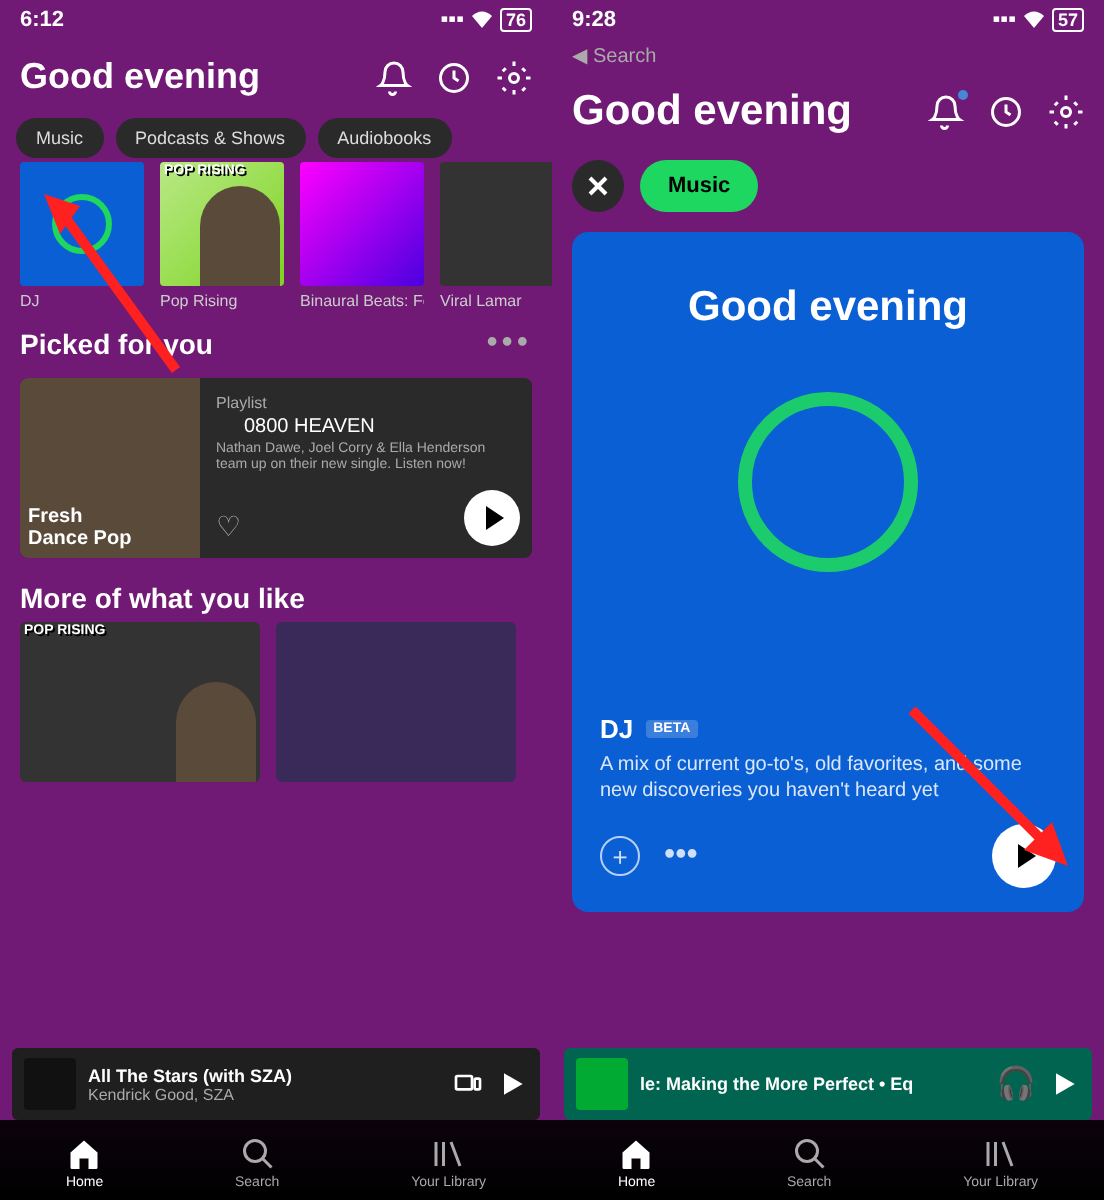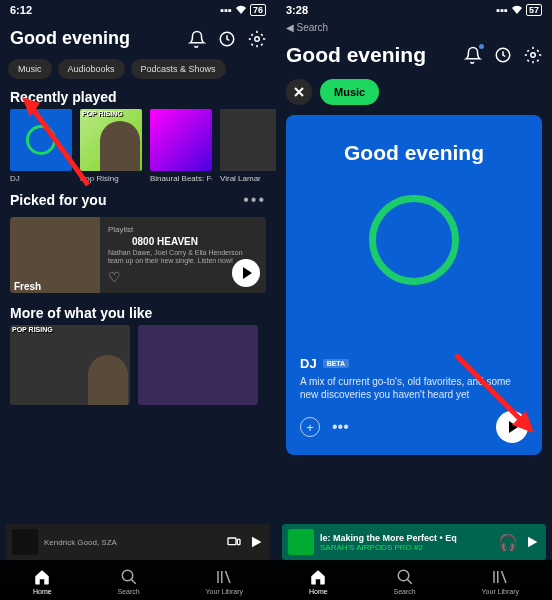--- a/index.html
+++ b/index.html
@@ -1,17 +1,17 @@
 <!DOCTYPE html>
 <html><head>
 <meta charset="utf-8">
 <style>
 * { margin: 0; padding: 0; box-sizing: border-box; font-family: -apple-system, BlinkMacSystemFont, 'Segoe UI', sans-serif; }
 body { background: #333; display: flex; width: 552px; height: 600px; overflow: hidden; color: #fff; }
-.panel { width: 276px; height: 600px; background: #0f172a; position: relative; overflow: hidden; }
+.panel { width: 276px; height: 600px; background: #701a75; position: relative; overflow: hidden; }
 .status-bar { height: 20px; display: flex; justify-content: space-between; align-items: center; padding: 0 10px; font-size: 11px; font-weight: 600; }
 .status-icons { display: flex; gap: 3px; align-items: center; }
 .battery { border: 1px solid #fff; border-radius: 2px; padding: 0 2px; font-size: 9px; }
 .search-top { font-size: 10px; color: #aaa; padding: 2px 10px; }
 .header { display: flex; justify-content: space-between; align-items: center; padding: 8px 10px; }
 .greeting { font-size: 18px; font-weight: 700; }
 .greeting-lg { font-size: 21px; font-weight: 700; }
 .header-icons { display: flex; gap: 12px; align-items: center; }
 .icon { width: 18px; height: 18px; display: flex; align-items: center; justify-content: center; }
 .bell-dot { position: relative; }
@@ -28,26 +28,26 @@
 .card-sm { width: 62px; flex-shrink: 0; }
 .card-img { width: 62px; height: 62px; background: #333; border-radius: 2px; position: relative; display: flex; align-items: center; justify-content: center; }
 .card-label { font-size: 8px; color: #ccc; margin-top: 3px; white-space: nowrap; overflow: hidden; }
 .dj-thumb { background: #0a5fd4; }
 .dj-ring { width: 30px; height: 30px; border: 3px solid #1ed760; border-radius: 50%; }
 .poprising { background: linear-gradient(135deg, #b8e986, #7ed321); position: relative; overflow: hidden; }
 .poprising::before { content: 'POP RISING'; position: absolute; top: 2px; left: 2px; font-size: 7px; font-weight: 900; line-height: 0.9; color: #fff; text-shadow: 1px 1px 0 #000; }
 .person { position: absolute; right: 2px; bottom: 0; width: 40px; height: 50px; background: #5a4a3a; border-radius: 20px 20px 0 0; }
 .binaural { background: linear-gradient(135deg, #ff00ff, #4a00e0); }
 .viral { background: #333; }
-.featured { margin: 4px 10px; background: #2a2a2a; border-radius: 4px; display: flex; height: 76px; position: relative; overflow: hidden; }
+.featured { margin: 4px 10px; background: #2a2a2a; border-radius: 4px; display: flex; height: 90px; position: relative; overflow: hidden; }
 .featured-img { width: 90px; height: 90px; background: #5a4a3a; flex-shrink: 0; position: relative; }
 .featured-img::after { content: 'Fresh\A Dance Pop'; white-space: pre; position: absolute; bottom: 4px; left: 4px; font-size: 10px; font-weight: 700; line-height: 1.1; }
 .featured-body { flex: 1; padding: 8px; position: relative; }
 .featured-tag { font-size: 8px; color: #aaa; }
-.featured-title { font-size: 10px; font-weight: 700; margin: 2px 12px; padding-left: 12px; }
+.featured-title { font-size: 10px; font-weight: 400; margin: 2px 2px; padding-left: 12px; }
 .featured-desc { font-size: 7px; color: #aaa; line-height: 1.2; }
 .heart { position: absolute; bottom: 8px; left: 8px; color: #aaa; font-size: 14px; }
 .play-btn { position: absolute; bottom: 6px; right: 6px; width: 28px; height: 28px; background: #fff; border-radius: 50%; display: flex; align-items: center; justify-content: center; }
 .play-tri { width: 0; height: 0; border-left: 9px solid #000; border-top: 6px solid transparent; border-bottom: 6px solid transparent; margin-left: 2px; }
 .more-grid { display: flex; gap: 8px; padding: 0 10px; }
 .more-card { width: 120px; height: 80px; background: #333; border-radius: 3px; overflow: hidden; position: relative; }
 .now-playing { position: absolute; bottom: 40px; left: 6px; right: 6px; height: 36px; background: #1f1f1f; border-radius: 3px; display: flex; align-items: center; padding: 0 6px; gap: 6px; }
 .np-art { width: 26px; height: 26px; background: #111; border-radius: 2px; }
 .np-text { flex: 1; overflow: hidden; }
 .np-title { font-size: 9px; font-weight: 600; white-space: nowrap; }
@@ -104,25 +104,24 @@
           <svg width="18" height="18" viewBox="0 0 24 24" fill="none" stroke="#fff" stroke-width="2">
             <circle cx="12" cy="12" r="3"></circle>
             <path d="M12 1v3m0 16v3m8-11h3M1 12h3m13.5-6.5l2 2m-15 11l2 2m0-15l-2 2m15 11l-2 2"></path>
           </svg>
         </span>
     </div>
   </div>
 
   <div class="chips">
     <span class="chip">Music</span>
+    <span class="chip">Podcasts &amp; Shows</span>
     <span class="chip">Audiobooks</span>
-    <span class="chip">Podcasts &amp; Shows</span>
-  </div>
-
-  <div class="section-title">Recently played</div>
+  </div>
+
   <div class="hscroll">
     <div class="card-sm">
       <div class="card-img dj-thumb">
           <div class="dj-ring"></div>
         </div>
       <div class="card-label">DJ</div>
     </div>
     <div class="card-sm">
       <div class="card-img poprising">
           <div class="person"></div>
@@ -160,20 +159,21 @@
   <div class="more-grid">
     <div class="more-card poprising">
         <div class="person"></div>
       </div>
     <div class="more-card" style="background:#3a2a5a"></div>
   </div>
 
   <div class="now-playing">
     <div class="np-art"></div>
     <div class="np-text">
+      <div class="np-title">All The Stars (with SZA)</div>
       <div class="np-artist">Kendrick Good, SZA</div>
     </div>
     <span>
         <svg width="16" height="16" viewBox="0 0 24 24" fill="none" stroke="#fff" stroke-width="2">
           <rect x="3" y="6" width="12" height="10" rx="1"></rect>
           <rect x="17" y="8" width="4" height="8" rx="1"></rect>
         </svg>
       </span>
     <span>
         <svg width="16" height="16" viewBox="0 0 24 24" fill="#fff">
@@ -205,21 +205,21 @@
   </div>
 
   <svg class="arrow" style="left:18px;top:95px" width="80" height="100">
     <line x1="70" y1="90" x2="12" y2="10" stroke="#ff2020" stroke-width="5"></line>
     <polygon points="4,2 22,8 12,22" fill="#ff2020"></polygon>
   </svg>
 </div>
 
 <div class="panel">
   <div class="status-bar">
-    <span>3:28</span>
+    <span>9:28</span>
     <span class="status-icons">
       <span>▪▪▪</span>
       <span>
           <svg width="12" height="10" viewBox="0 0 12 10">
             <path d="M6 9L1 3c3-3 7-3 10 0z" fill="#fff"></path>
           </svg>
         </span>
       <span class="battery">57</span>
     </span>
   </div>
@@ -275,21 +275,20 @@
             <span class="play-tri"></span>
           </span>
       </div>
     </div>
   </div>
 
   <div class="np-green">
     <div class="np-art" style="background:#0a3"></div>
     <div class="np-text">
       <div class="np-title">le: Making the More Perfect • Eq</div>
-      <div class="np-artist" style="color:#1ed760">SARAH'S AIRPODS PRO #2</div>
     </div>
     <span style="color:#1ed760">🎧</span>
     <span>
         <svg width="16" height="16" viewBox="0 0 24 24" fill="#fff">
           <path d="M6 4l14 8-14 8z"></path>
         </svg>
       </span>
   </div>
 
   <div class="navbar">

